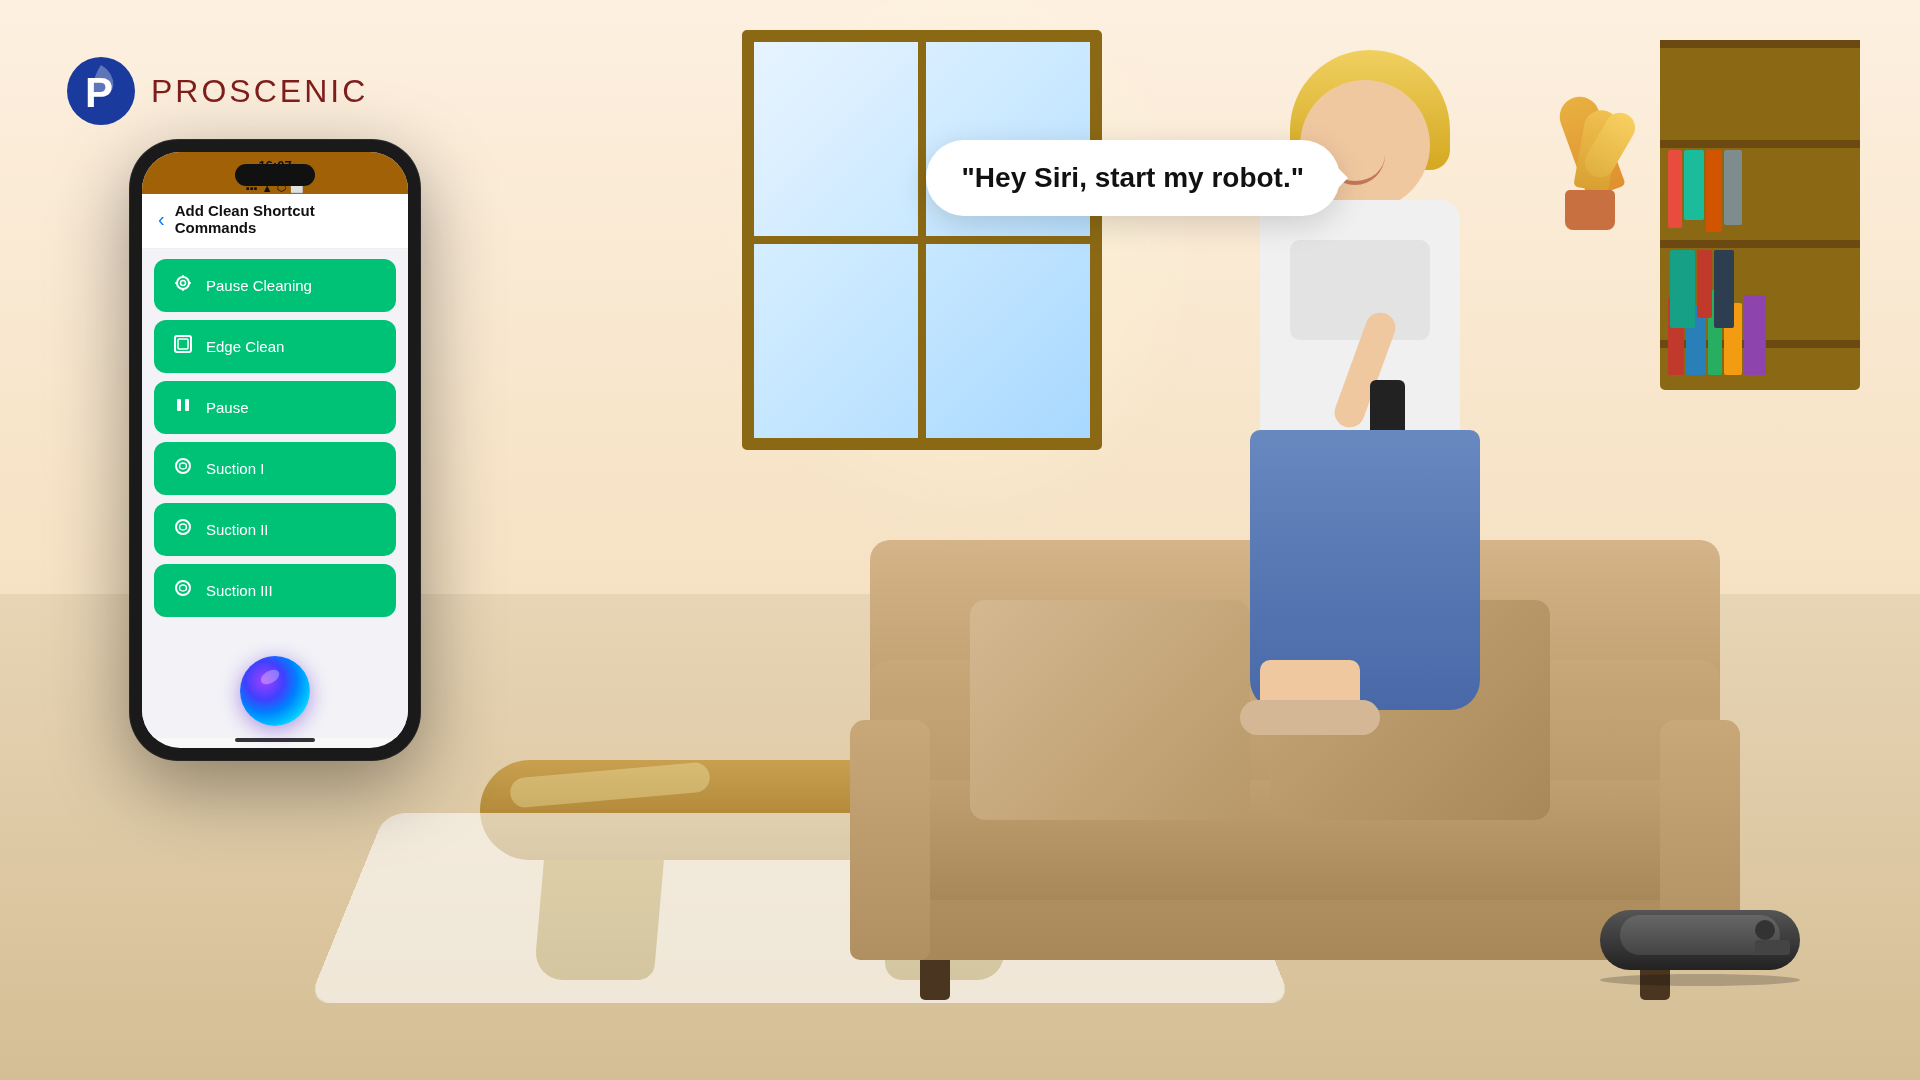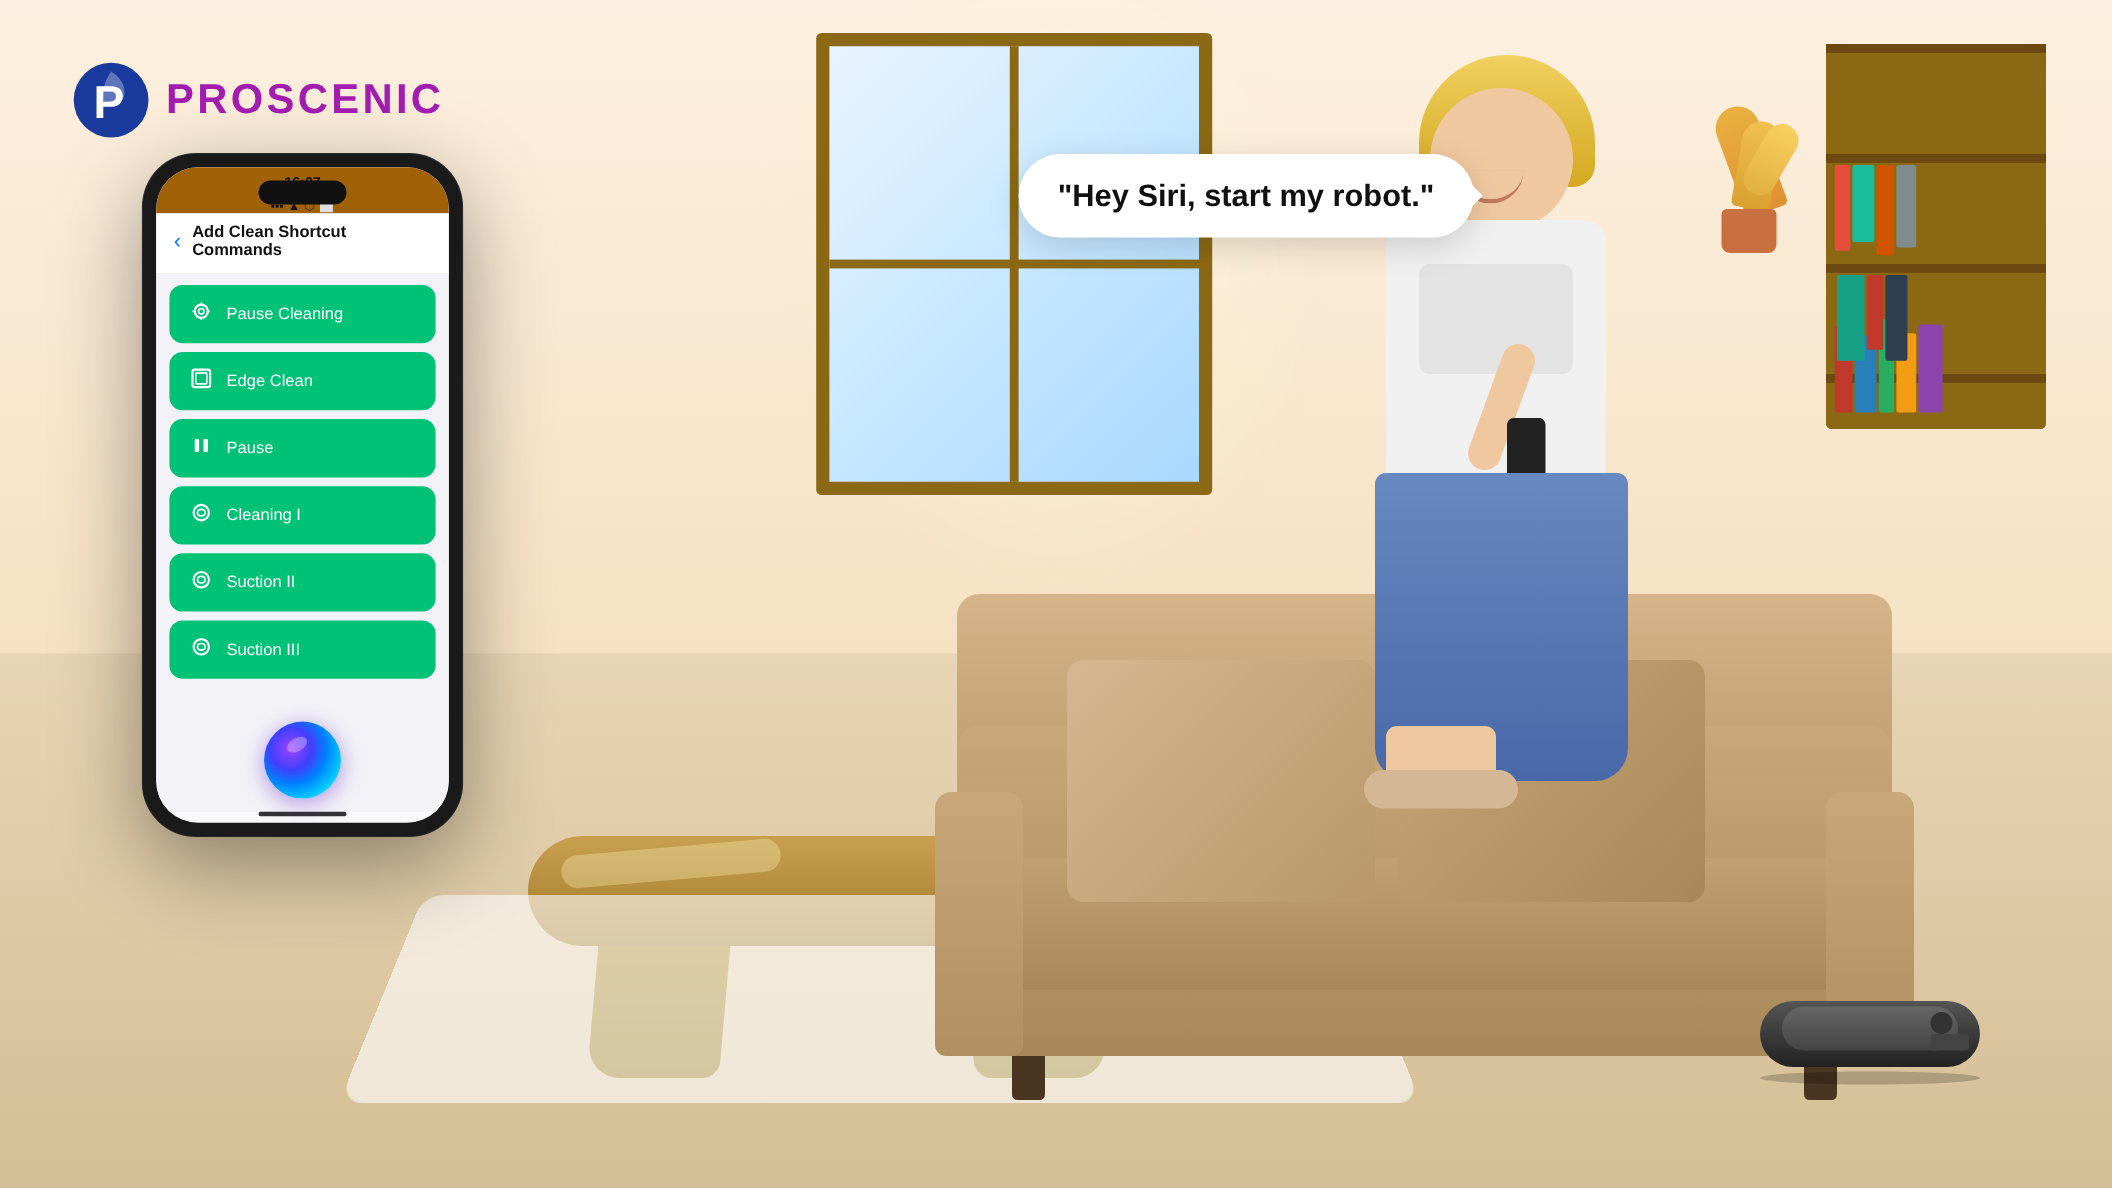--- a/index.html
+++ b/index.html
@@ -296,23 +296,23 @@
       display: flex;
       align-items: center;
       gap: 14px;
       z-index: 20;
     }
     .logo-icon {
       width: 72px;
       height: 72px;
     }
     .logo-text {
-      font-size: 38px;
-      font-weight: 700;
-      color: #a21caf;
+      font-size: 32px;
+      font-weight: 400;
+      color: #7f1d1d;
       letter-spacing: 3px;
       text-transform: uppercase;
     }
 
     
     .phone-container {
       position: absolute;
       top: 140px;
       left: 130px;
       z-index: 15;
@@ -733,21 +733,21 @@
           <span class="menu-btn-label">Pause</span>
         </div>
 
         <div class="menu-btn">
           <span class="menu-btn-icon">
             <svg width="20" height="20" viewBox="0 0 20 20" fill="none">
               <circle cx="10" cy="10" r="7" stroke="white" stroke-width="2"></circle>
               <path d="M 7 8 Q 10 6 13 8 Q 14 10 13 12 Q 10 14 7 12 Q 6 10 7 8 Z" stroke="white" stroke-width="1.5" fill="none"></path>
             </svg>
           </span>
-          <span class="menu-btn-label">Cleaning I</span>
+          <span class="menu-btn-label">Suction I</span>
         </div>
 
         <div class="menu-btn">
           <span class="menu-btn-icon">
             <svg width="20" height="20" viewBox="0 0 20 20" fill="none">
               <circle cx="10" cy="10" r="7" stroke="white" stroke-width="2"></circle>
               <path d="M 7 8 Q 10 6 13 8 Q 14 10 13 12 Q 10 14 7 12 Q 6 10 7 8 Z" stroke="white" stroke-width="1.5" fill="none"></path>
             </svg>
           </span>
           <span class="menu-btn-label">Suction II</span>

